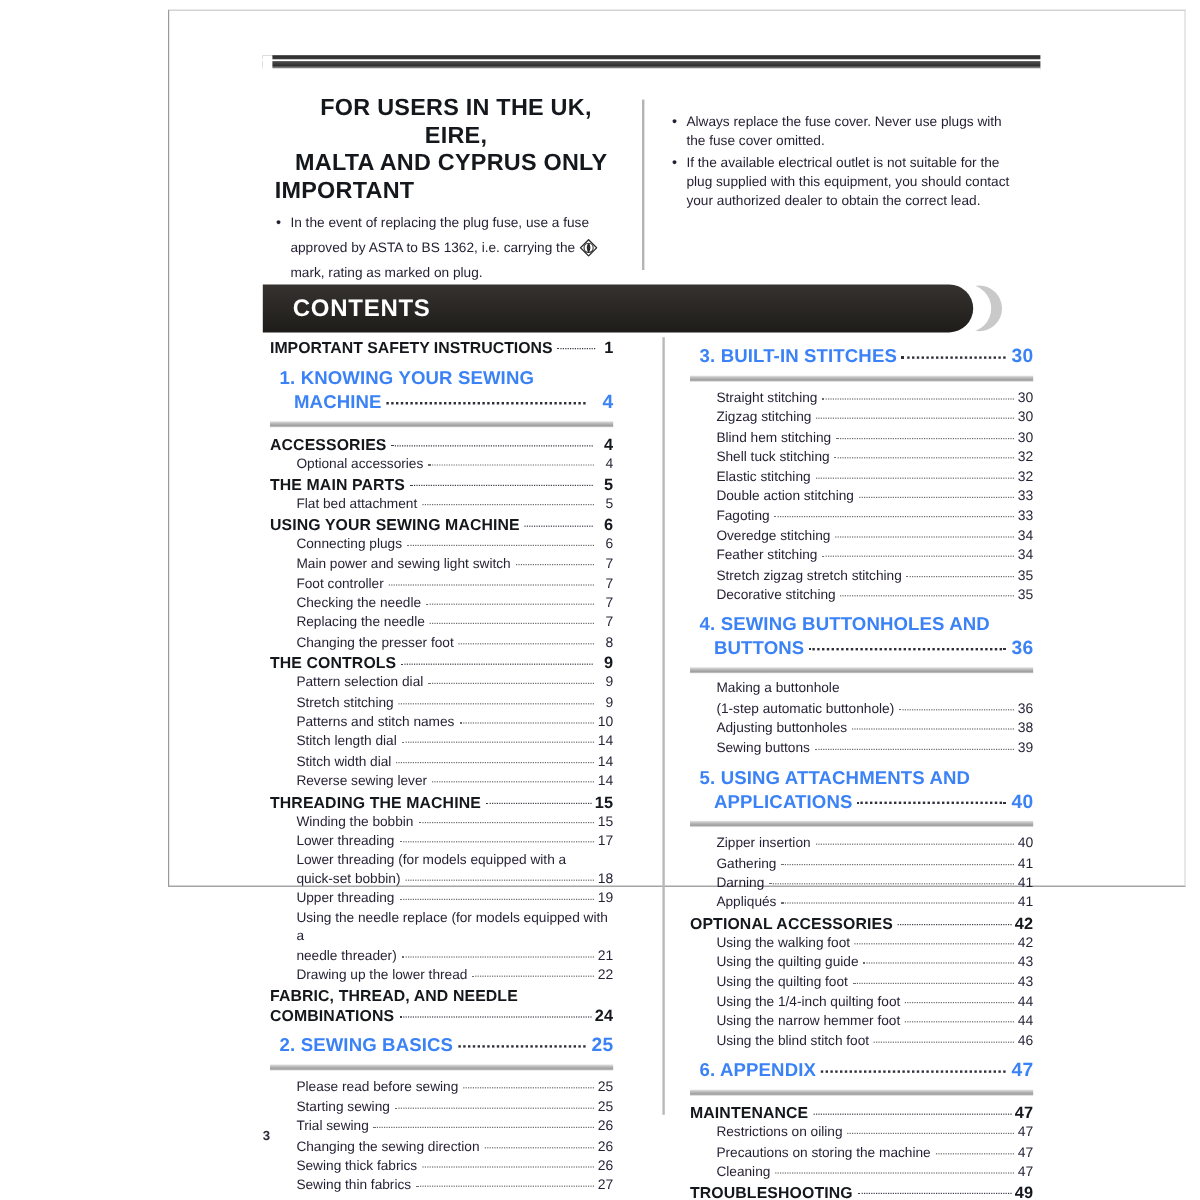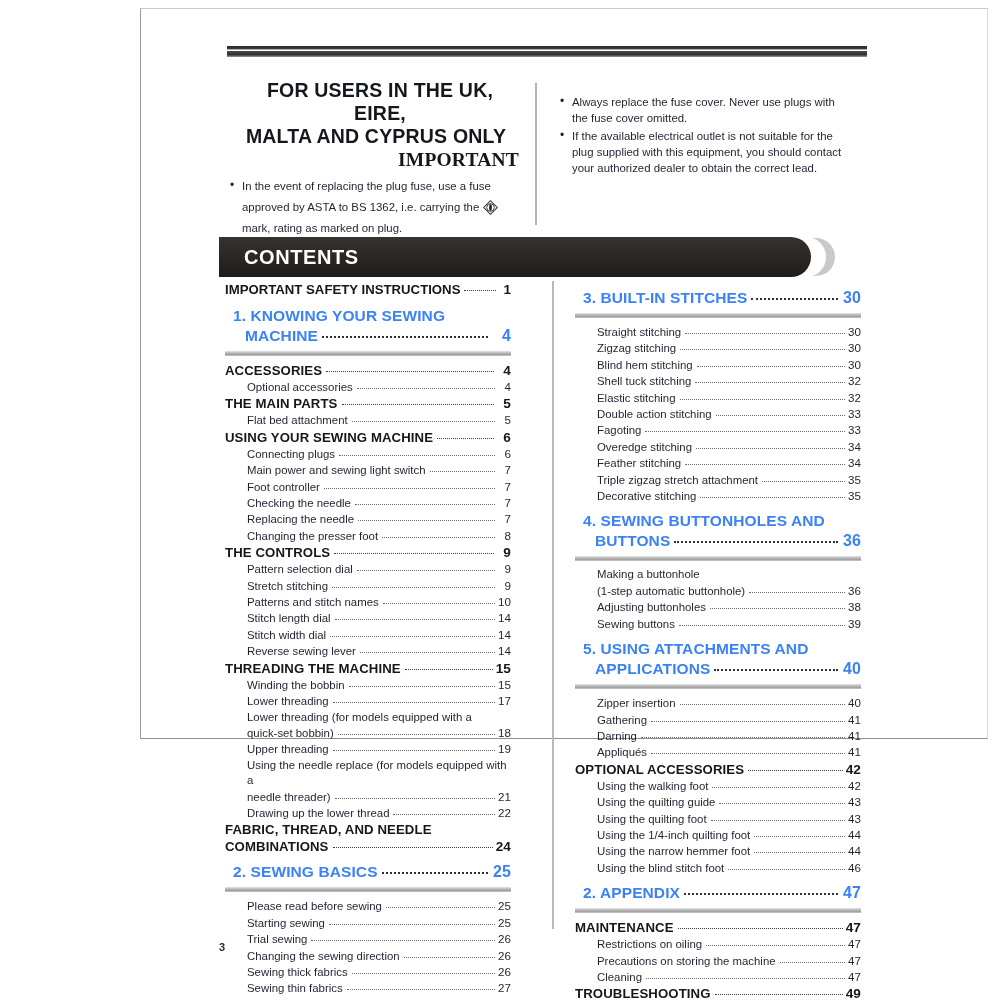--- a/index.html
+++ b/index.html
@@ -106,21 +106,21 @@
     font-family: "Liberation Sans", sans-serif;
     font-weight: bold;
     font-size: 19.5px;
     line-height: 23px;
     color: #14171c;
     letter-spacing: 0.2px;
     margin: 0;
   }
   .hdr-title .l1 { display: block; text-align: center; padding-left: 12px; }
   .hdr-title .l2 { display: block; text-align: center; padding-left: 4px; }
-  .hdr-title .l3 { display: block; text-align: right; font-family: Liberation Serif, serif; }
+  .hdr-title .l3 { display: block; text-align: left; }
 
   ul.hdr-list {
     list-style: none;
     margin: 5px 0 0 0;
     padding: 0;
   }
   ul.hdr-list li {
     position: relative;
     padding-left: 13px;
     font-size: 11.4px;
@@ -681,21 +681,21 @@
         </div>
         <div class="sub">
           <div class="row">
             <span class="lbl">Feather stitching</span>
             <span class="dots"></span>
             <span class="pg">34</span>
           </div>
         </div>
         <div class="sub">
           <div class="row">
-            <span class="lbl">Triple zigzag stretch attachment</span>
+            <span class="lbl">Stretch zigzag stretch stitching</span>
             <span class="dots"></span>
             <span class="pg">35</span>
           </div>
         </div>
         <div class="sub">
           <div class="row">
             <span class="lbl">Decorative stitching</span>
             <span class="dots"></span>
             <span class="pg">35</span>
           </div>
@@ -817,21 +817,21 @@
         <div class="sub">
           <div class="row">
             <span class="lbl">Using the blind stitch foot</span>
             <span class="dots"></span>
             <span class="pg">46</span>
           </div>
         </div>
         <div class="chapter">
           <div class="line1">
             <div class="row">
-              <span class="lbl">2. APPENDIX</span>
+              <span class="lbl">6. APPENDIX</span>
               <span class="dots"></span>
               <span class="pg">47</span>
             </div>
           </div>
         </div>
         <div class="sep"></div>
         <div class="major">
           <div class="row">
             <span class="lbl">MAINTENANCE</span>
             <span class="dots"></span>

